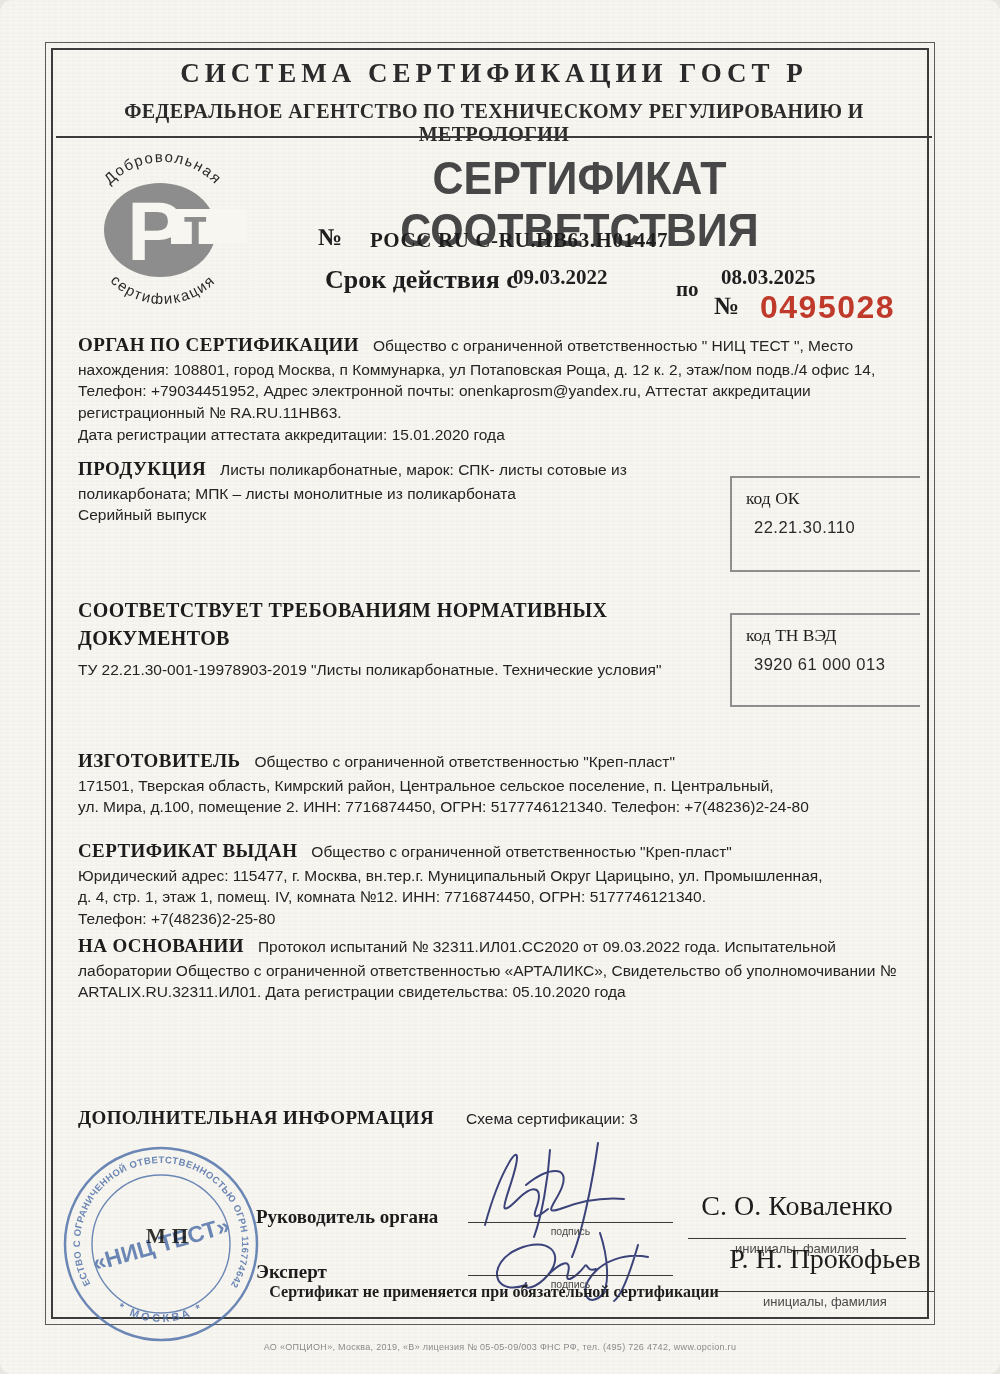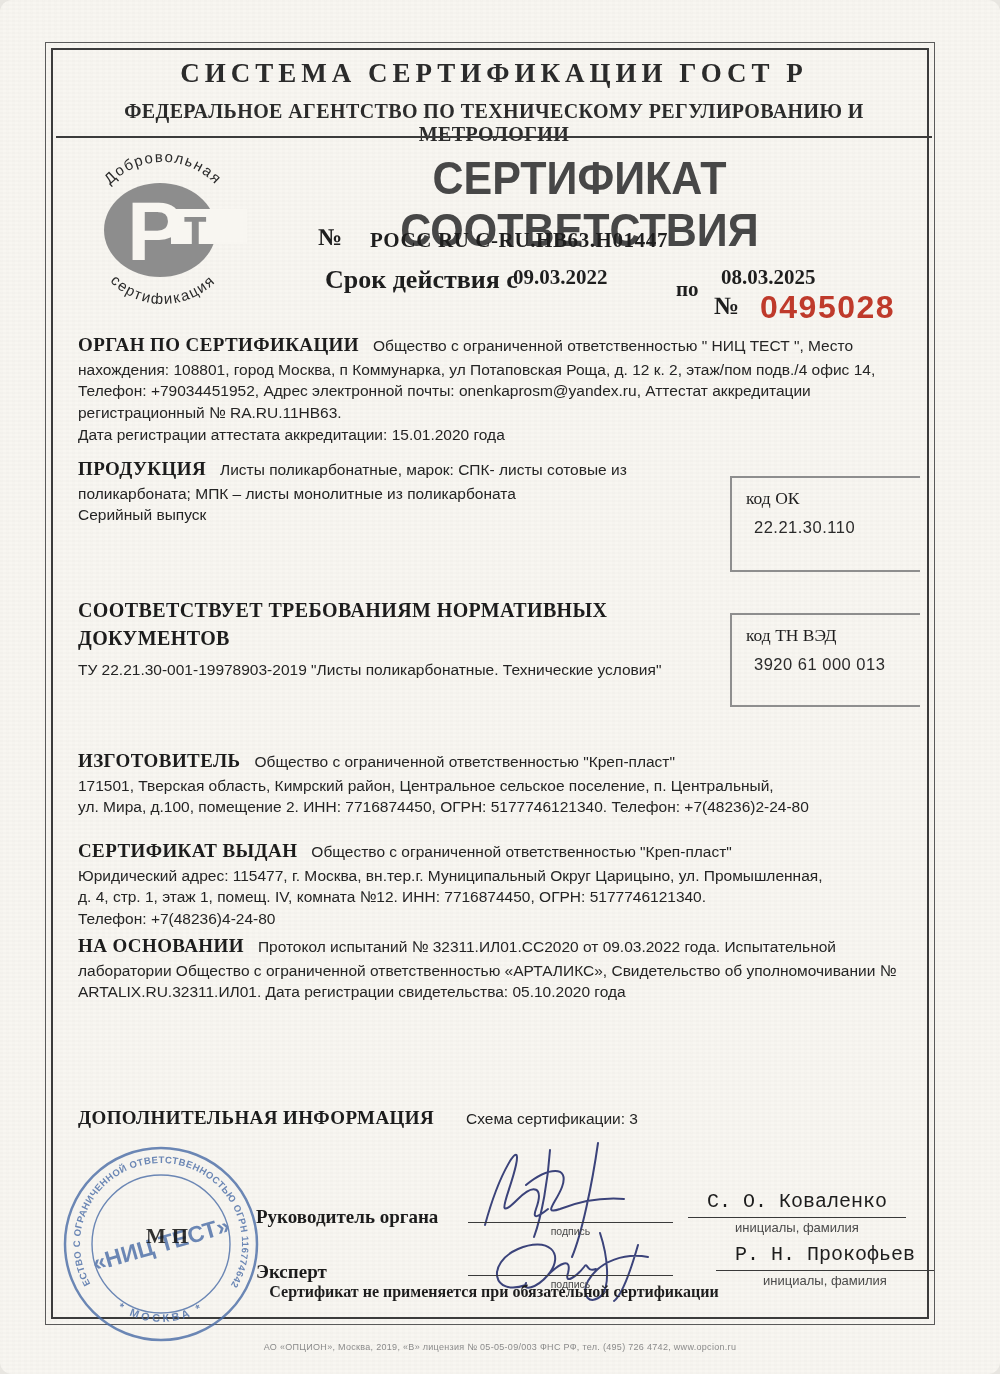--- a/index.html
+++ b/index.html
@@ -64,22 +64,22 @@
   .sig-role{font-family:"Liberation Serif","DejaVu Serif",serif;font-weight:bold;
     font-size:19px;color:#1c1c1c;}
   .sig-role-head{left:256px;top:1206px;}
   .sig-role-expert{left:256px;top:1261px;}
   .sig-linecol{width:205px;text-align:center;}
   .sig-linecol .line{height:17px;border-bottom:1.5px solid #3a3a3a;}
   .sig-linecol .cap{font-size:10.5px;color:#4a4a4a;margin-top:2px;}
   .sig-line-head{left:468px;top:1205px;}
   .sig-line-expert{left:468px;top:1258px;}
   .sig-namecol{width:218px;text-align:center;}
-  .sig-namecol .nm{font-family:Liberation Mono, monospace;font-size:20px;
-    color:#1d1d1d;border-bottom:1.5px solid #3a3a3a;padding-bottom:4px;}
+  .sig-namecol .nm{font-family:Liberation Serif, serif;font-size:28px;
+    color:#1d1d1d;border-bottom:1.5px solid #3a3a3a;padding-bottom:16px;}
   .sig-namecol .cap{font-size:13px;color:#4a4a4a;margin-top:2px;}
   .sig-name-head{left:688px;top:1190px;}
   .sig-name-expert{left:716px;top:1243px;}
   .mp-mark{left:146px;top:1224px;font-family:"Liberation Serif","DejaVu Serif",serif;
     font-weight:bold;font-size:21px;letter-spacing:6px;color:rgba(20,20,20,0.88);}
   
   .disclaimer{left:56px;top:1283px;width:876px;text-align:center;
     font-family:"Liberation Serif","DejaVu Serif",serif;font-weight:bold;font-size:16px;color:#1d1d1d;}
   .fineprint{left:0;top:1342px;width:1000px;text-align:center;font-size:9px;color:#8b8b8b;letter-spacing:0.3px;}
   
@@ -158,21 +158,21 @@
   <div class="abs section sec-manufacturer">
     <p><span class="hd">ИЗГОТОВИТЕЛЬ</span><span>Общество с ограниченной ответственностью "Креп-пласт"</span></p>
     <p>171501, Тверская область, Кимрский район, Центральное сельское поселение, п. Центральный,</p>
     <p>ул. Мира, д.100, помещение 2. ИНН: 7716874450, ОГРН: 5177746121340. Телефон: +7(48236)2-24-80</p>
   </div>
 
   <div class="abs section sec-issued">
     <p><span class="hd">СЕРТИФИКАТ ВЫДАН</span><span>Общество с ограниченной ответственностью "Креп-пласт"</span></p>
     <p>Юридический адрес: 115477, г. Москва, вн.тер.г. Муниципальный Округ Царицыно, ул. Промышленная,</p>
     <p>д. 4, стр. 1, этаж 1, помещ. IV, комната №12. ИНН: 7716874450, ОГРН: 5177746121340.</p>
-    <p>Телефон: +7(48236)4-24-80</p>
+    <p>Телефон: +7(48236)2-25-80</p>
   </div>
 
   <div class="abs section sec-basis">
     <p><span class="hd">НА ОСНОВАНИИ</span><span>Протокол испытаний № 32311.ИЛ01.СС2020 от 09.03.2022 года. Испытательной лаборатории Общество с ограниченной ответственностью «АРТАЛИКС», Свидетельство об уполномочивании № ARTALIX.RU.32311.ИЛ01. Дата регистрации свидетельства: 05.10.2020 года</span></p>
   </div>
 
   <div class="abs section sec-additional">
     <span class="hd">ДОПОЛНИТЕЛЬНАЯ ИНФОРМАЦИЯ</span><span class="val">Схема сертификации: 3</span>
   </div>
 

